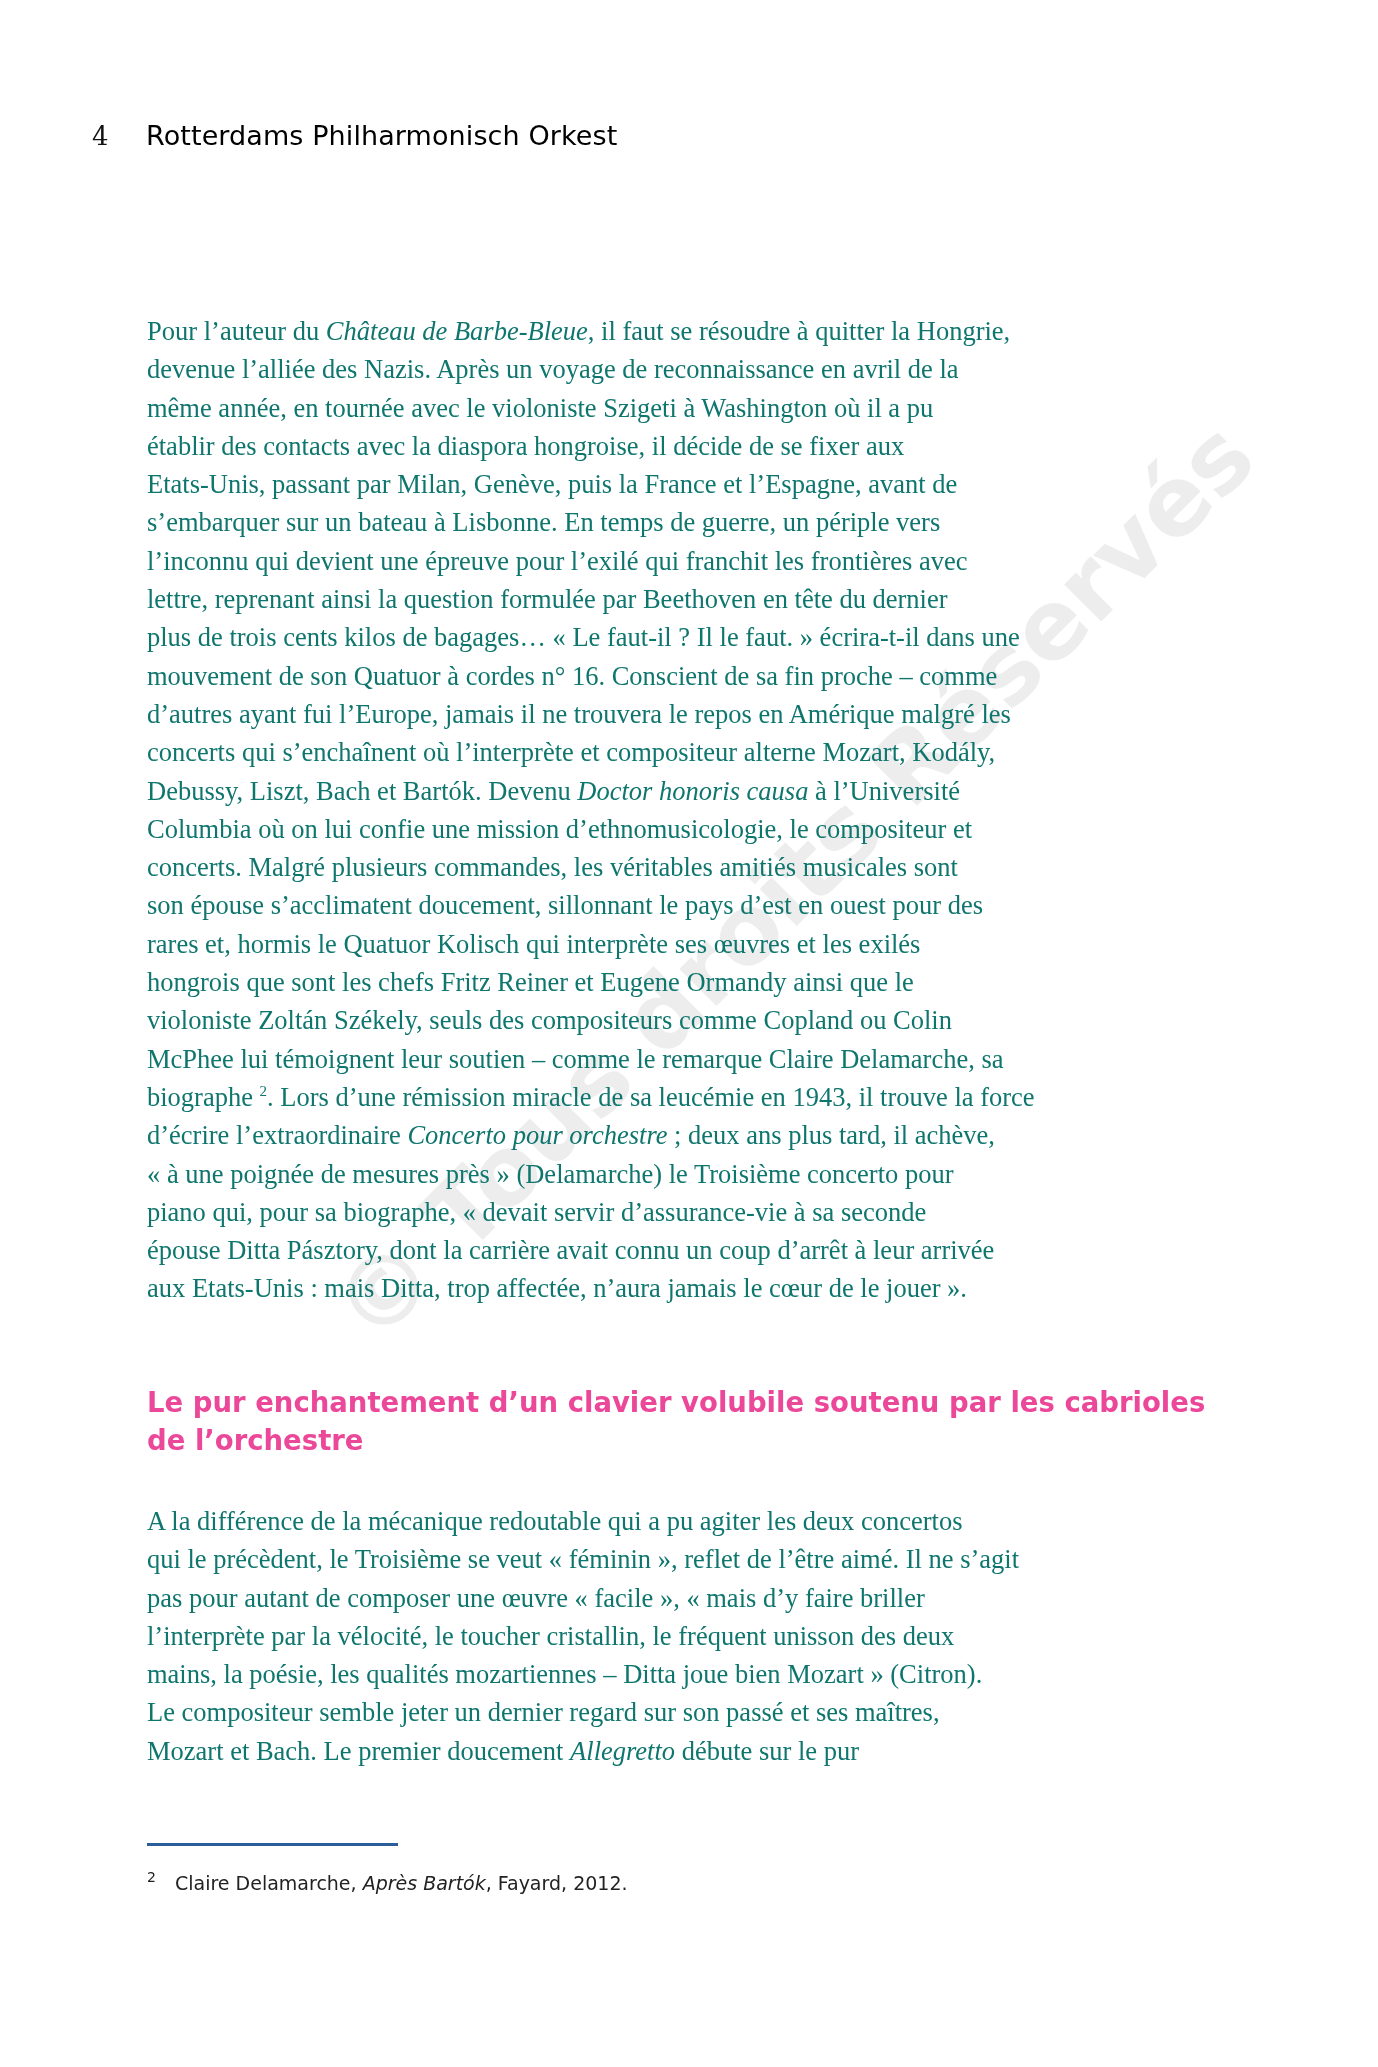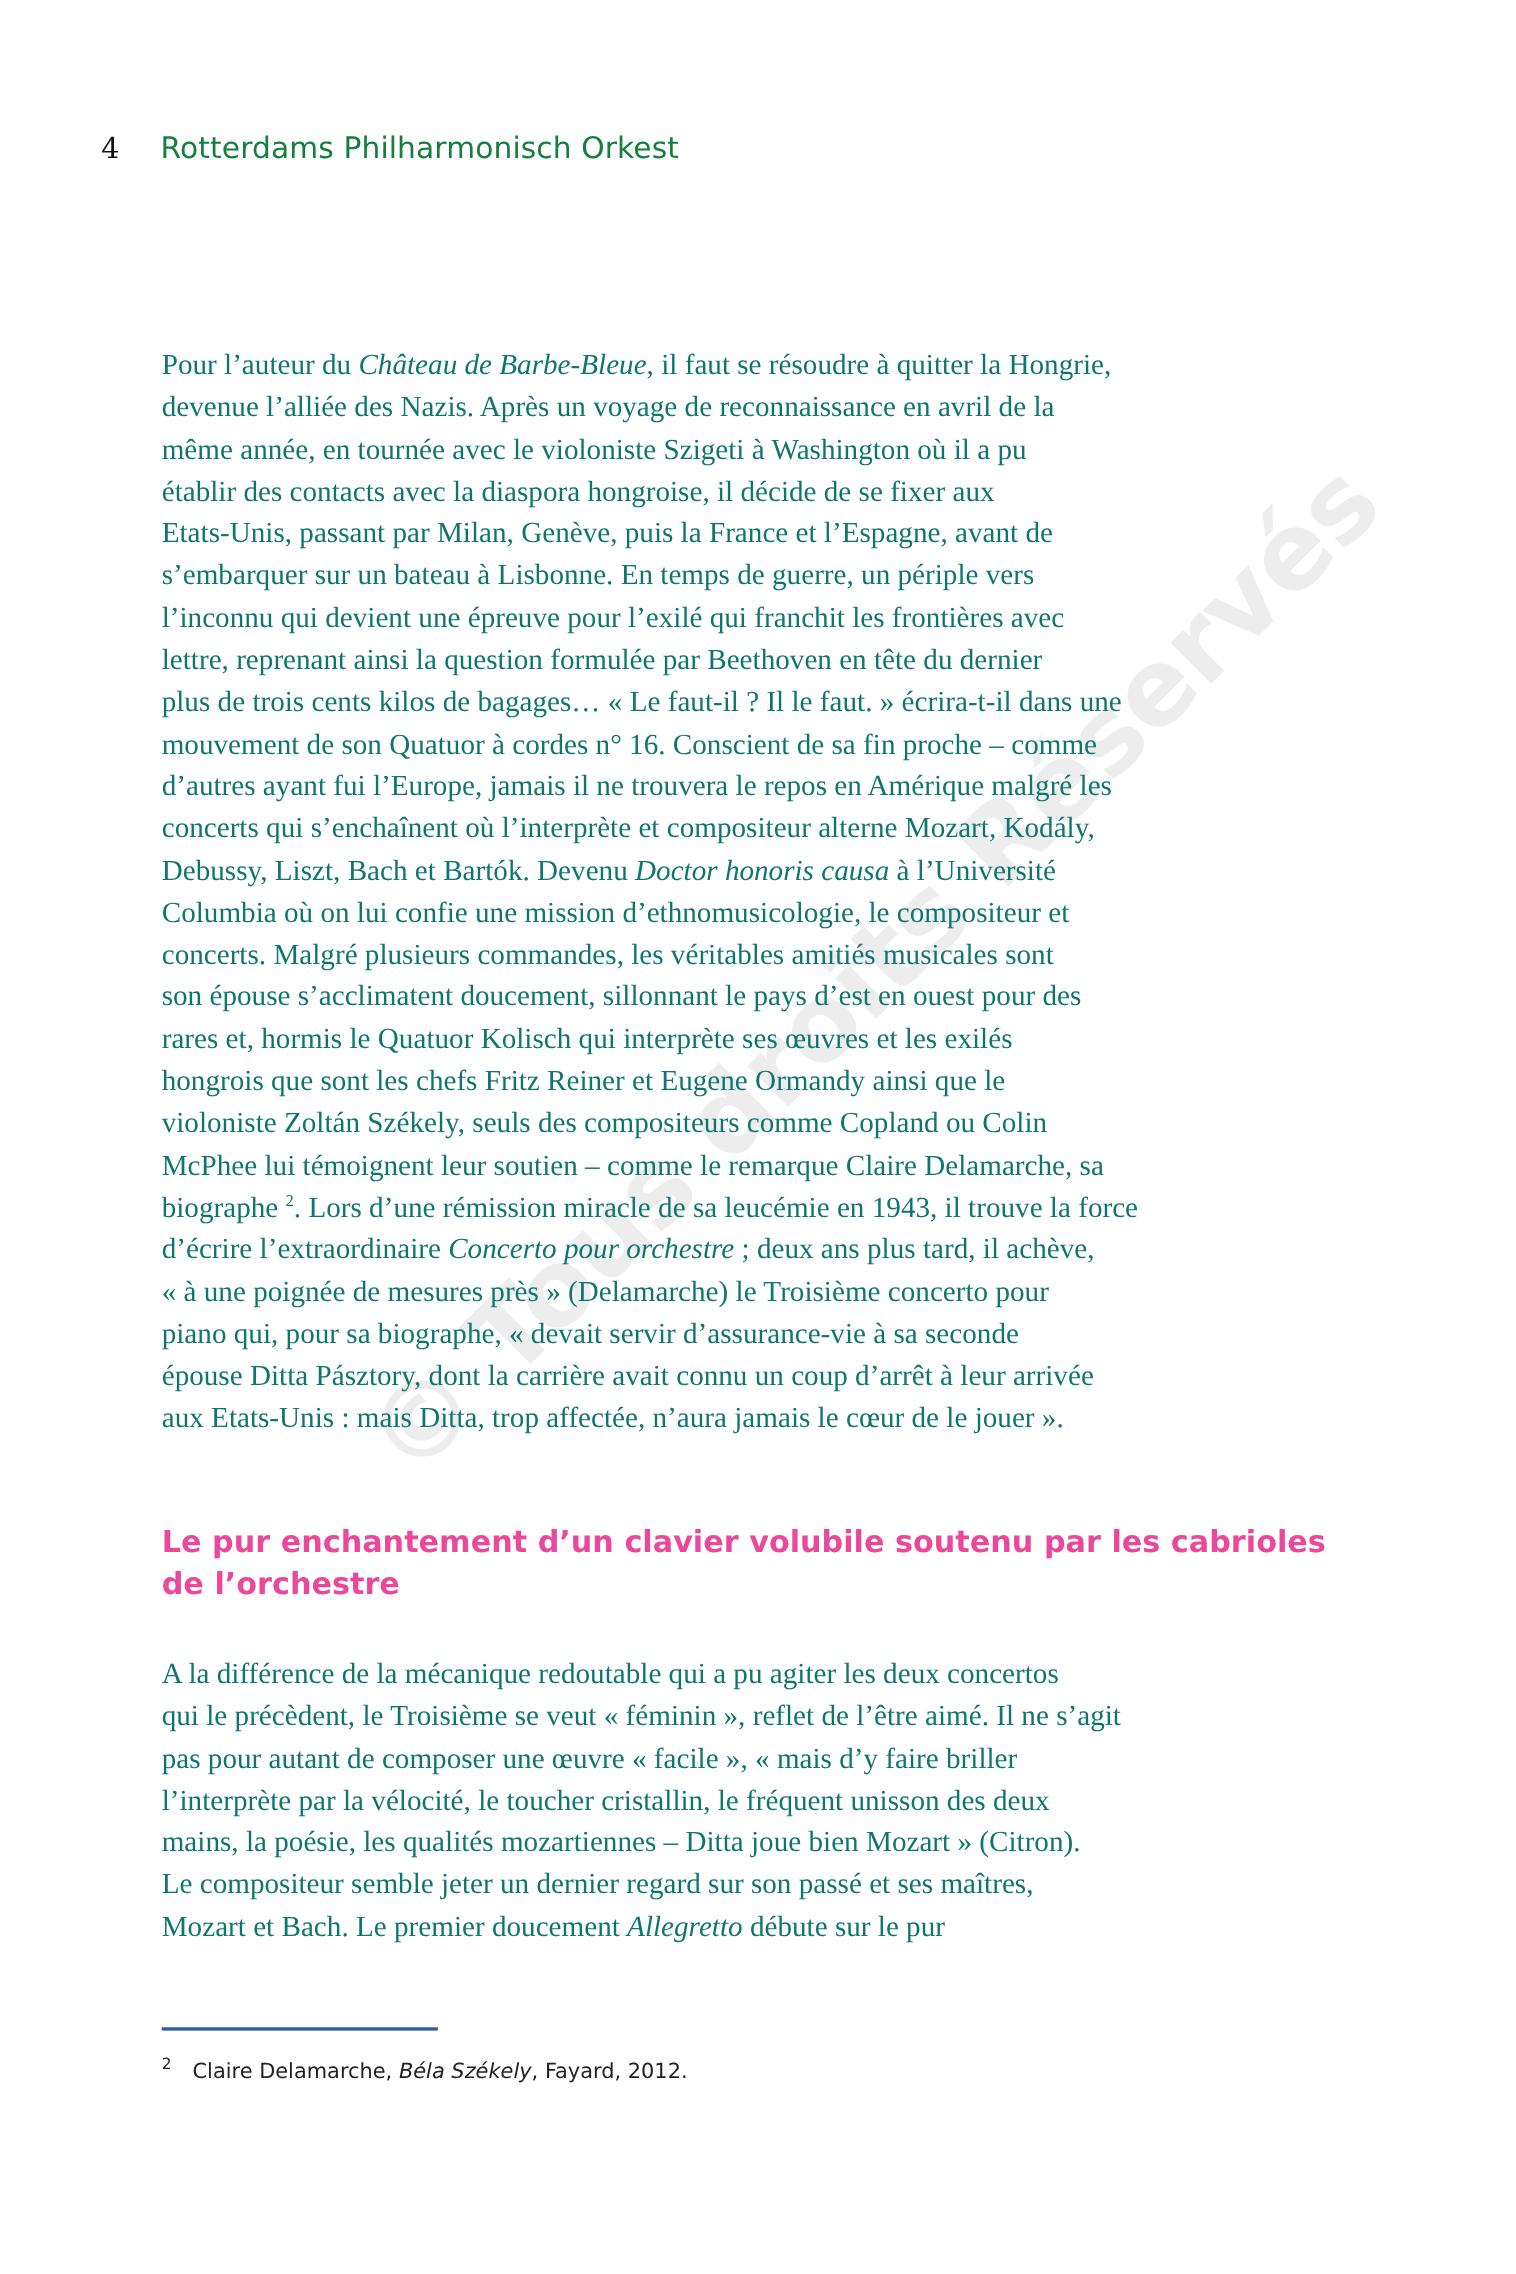--- a/index.html
+++ b/index.html
@@ -24,21 +24,21 @@
     }
     .page-number {
       font-family: "DejaVu Serif", "Liberation Serif", serif;
       font-size: 26px;
       color: #111;
       width: 54px;
     }
     .header-title {
       font-family: "DejaVu Sans", "Liberation Sans", sans-serif;
       font-size: 27px;
-      color: #15803d;
+      color: #000000;
       letter-spacing: 0.1px;
     }
     .body-text {
       position: absolute;
       left: 147px;
       width: 1100px;
       font-family: Liberation Serif, serif;
       font-size: 26.5px;
       line-height: 38.3px;
       color: #0f766e;
@@ -164,15 +164,15 @@
     <span class="ln"><span>mains, la poésie, les qualités mozartiennes – Ditta joue bien Mozart » (Citron).</span></span>
     <span class="ln"><span>Le compositeur semble jeter un dernier regard sur son passé et ses maîtres,</span></span>
     <span class="ln"><span>Mozart et Bach. Le premier doucement </span><i>Allegretto</i><span> débute sur le pur</span></span>
   </p>
 
 <div class="footnote-rule"></div>
 
 <div class="footnote">
   <span class="fn-mark">2</span>
   <span>
-    <span>Claire Delamarche, </span><i>Béla Székely</i><span>, Fayard, 2012.</span>
+    <span>Claire Delamarche, </span><i>Après Bartók</i><span>, Fayard, 2012.</span>
   </span>
 </div>
 
 </body></html>

